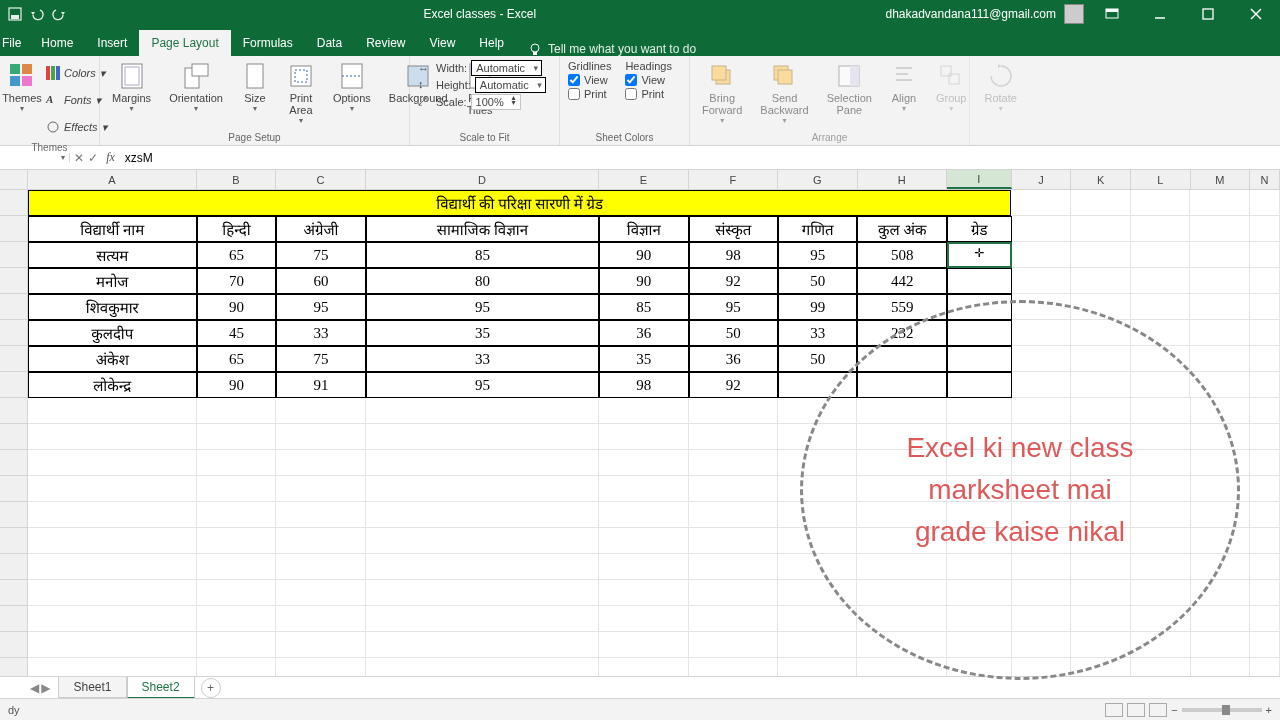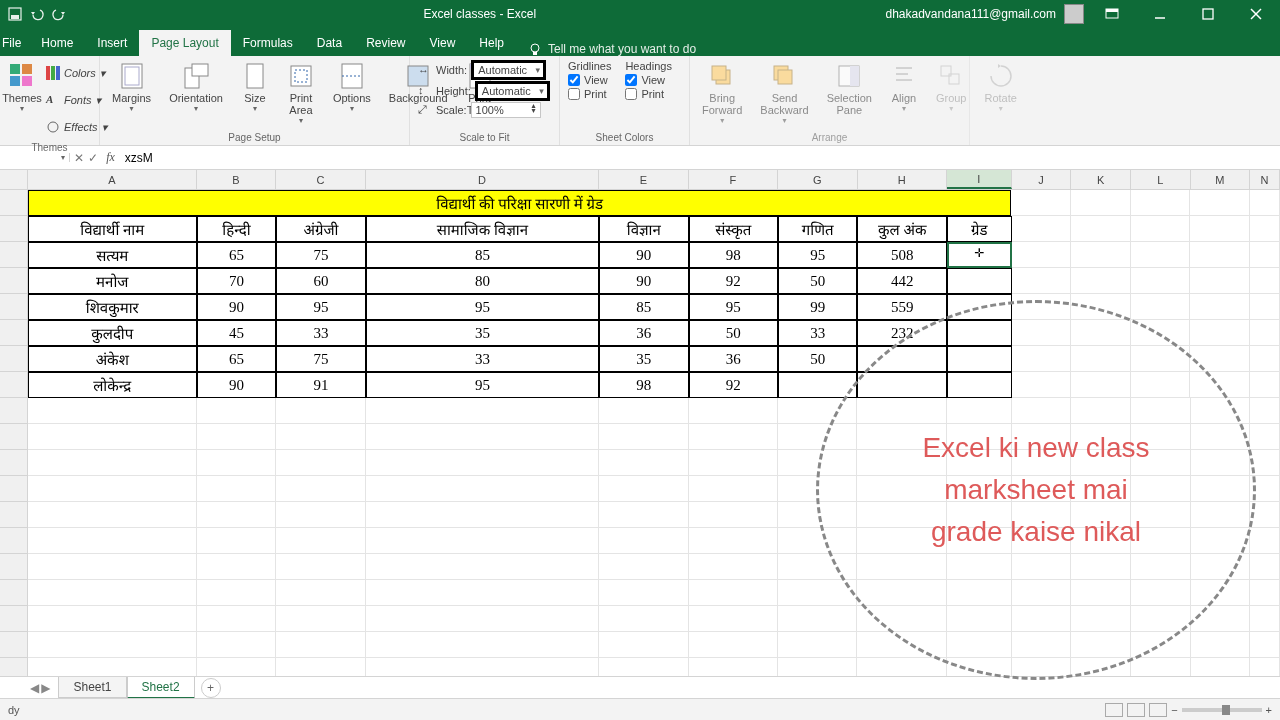--- a/index.html
+++ b/index.html
@@ -32,23 +32,23 @@
 .big-btn .ico { width: 28px; height: 28px; }
 .big-btn .lbl { text-align: center; line-height: 1.1; }
 .big-btn .caret { font-size: 8px; color: #666; margin-top: -2px; }
 
 .themes-rows { display: flex; flex-direction: column; gap: 1px; font-size: 11px; color: #444; }
 .themes-rows .row { display: flex; align-items: center; gap: 4px; cursor: pointer; font-style: italic; }
 .mini-ico { width: 14px; height: 14px; display: inline-block; }
 
 .scale-group { display: flex; flex-direction: column; gap: 1px; font-size: 11px; color: #444; }
 .scale-row { display: flex; align-items: center; gap: 4px; }
-.scale-row .sel { border: 3px solid #000000; background: #fff; padding: 1px 16px 1px 4px; font-size: 11px; display: inline-flex; align-items: center; min-width: 62px; position: relative; }
+.scale-row .sel { border: 1px solid #000000; background: #fff; padding: 1px 16px 1px 4px; font-size: 11px; display: inline-flex; align-items: center; min-width: 62px; position: relative; }
 .scale-row .sel::after { content: "▾"; position: absolute; right: 3px; font-size: 9px; color: #666; }
-.scale-row .spin { border: 1px solid #c6c6c6; background: #fff; padding: 1px 4px; font-size: 11px; width: 70px; display: inline-flex; align-items: flex-start; justify-content: space-between; }
+.scale-row .spin { border: 1px solid #c6c6c6; background: #fff; padding: 1px 4px; font-size: 11px; width: 50px; display: inline-flex; align-items: flex-start; justify-content: space-between; }
 
 .checks { display: flex; gap: 14px; font-size: 11px; color: #444; }
 .checks .col { display: flex; flex-direction: column; gap: 2px; }
 .checks .hdr { font-size: 11px; color: #444; }
 .ck { display: flex; align-items: center; gap: 4px; }
 .ck input { width: 12px; height: 12px; }
 
 
 .formulabar { display: flex; align-items: center; border-bottom: 1px solid #d4d4d4; height: 24px; background: #fff; }
 .namebox { width: 70px; border-right: 1px solid #d4d4d4; padding: 0 4px; display: flex; align-items: center; justify-content: space-between; font-size: 12px; }
@@ -89,21 +89,21 @@
 .addsheet { width: 20px; height: 20px; border: 1px solid #ccc; border-radius: 50%; display: flex; align-items: center; justify-content: center; margin-left: 6px; color: #666; cursor: pointer; }
 
 
 .statusbar { position: absolute; bottom: 0; left: 0; right: 0; height: 22px; background: #f3f3f3; border-top: 1px solid #d4d4d4; display: flex; align-items: center; justify-content: space-between; padding: 0 8px; font-size: 11px; color: #555; }
 .statusbar .views { display: flex; gap: 4px; align-items: center; }
 .view-ico { width: 18px; height: 14px; border: 1px solid #aaa; }
 .zoom-slider { width: 80px; height: 4px; background: #ccc; position: relative; }
 .zoom-slider .thumb { width: 8px; height: 10px; background: #888; position: absolute; top: -3px; left: 50%; }
 
 
-.annotation { position: absolute; right: 24px; bottom: 40px; width: 440px; height: 380px; border: 3px dashed #888; border-radius: 50%; display: flex; align-items: center; justify-content: center; background: rgba(255,255,255,0.0); pointer-events: none; }
+.annotation { position: absolute; right: 40px; bottom: 40px; width: 440px; height: 380px; border: 3px dashed #888; border-radius: 50%; display: flex; align-items: center; justify-content: center; background: rgba(255,255,255,0.0); pointer-events: none; }
 .annotation .txt { font-family: 'Comic Sans MS', cursive; color: #de5a5a; font-size: 28px; text-align: center; line-height: 1.5; }
 
 svg { display: block; }
 </style>
 </head>
 <body>
 
 <div class="titlebar">
   <div class="qat">
     <span class="qat-ico">

